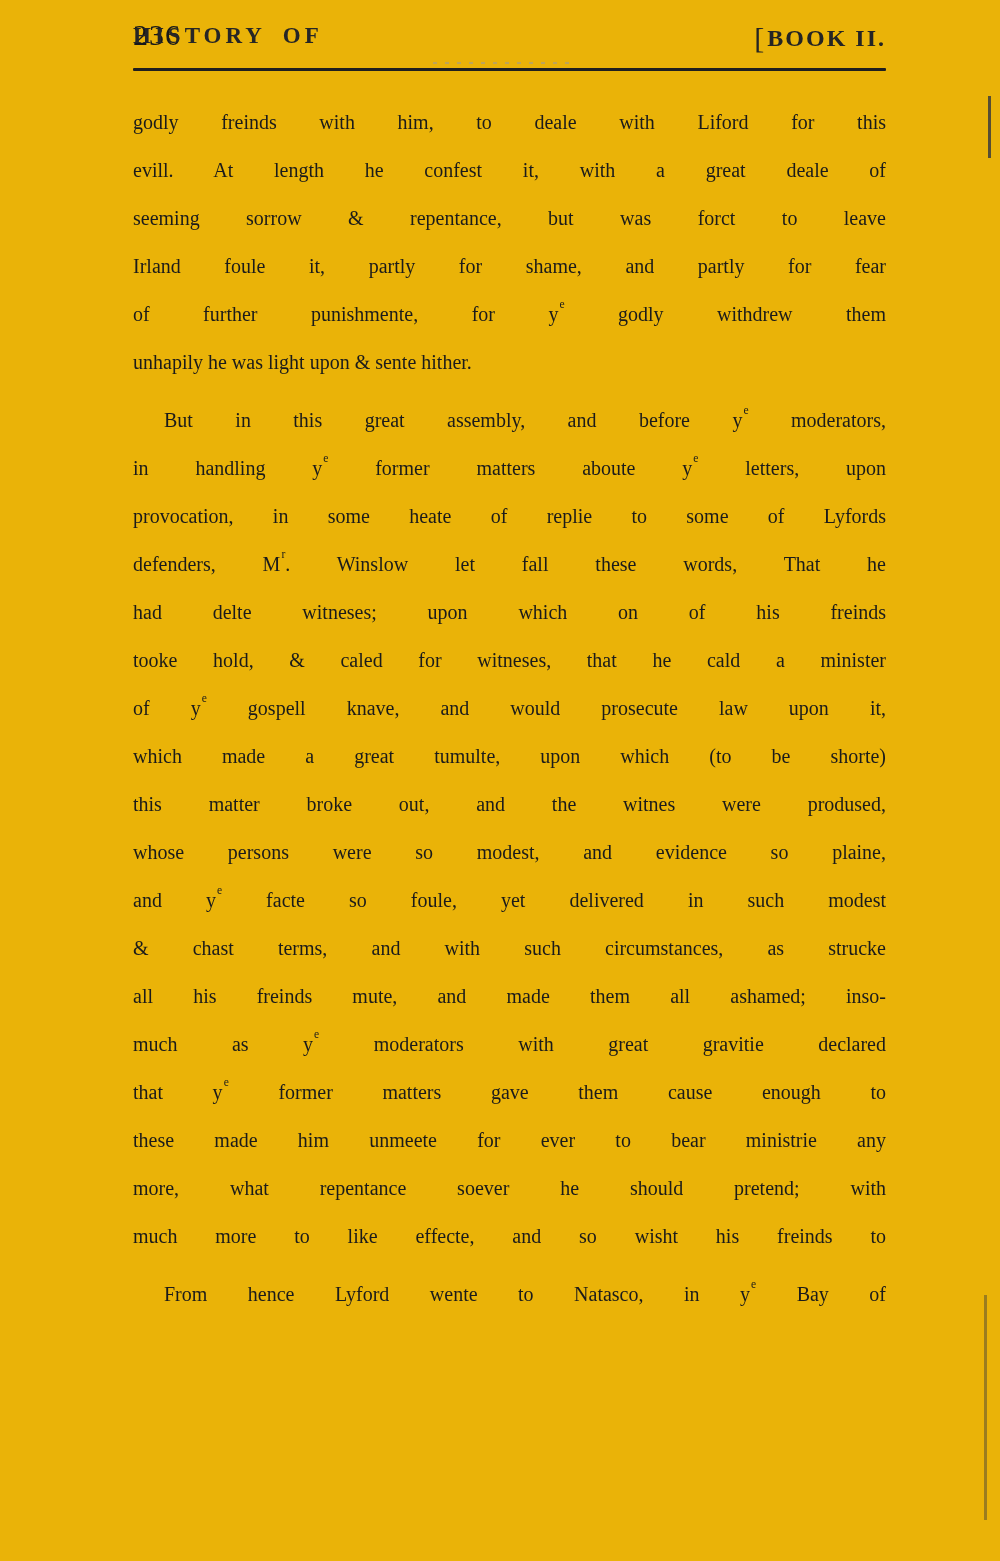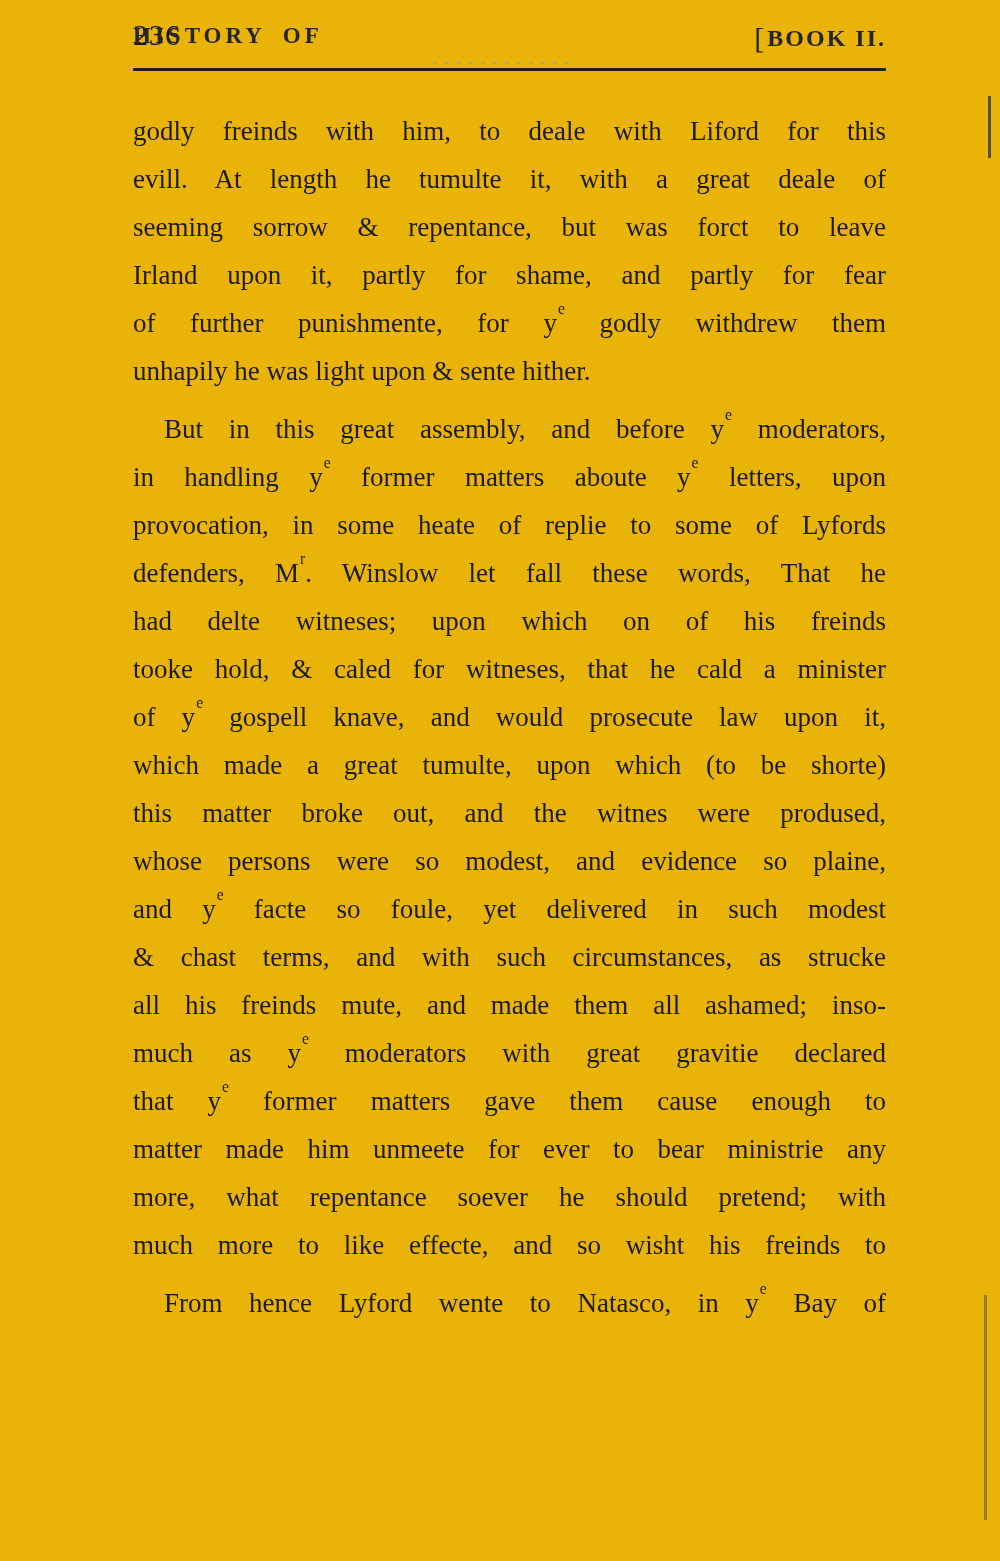--- a/index.html
+++ b/index.html
@@ -77,24 +77,24 @@
     left: 300px;
     top: -6px;
     width: 140px;
     height: 2px;
     background: repeating-linear-gradient(to right, #9a9a9a 0 4px, transparent 4px 12px);
     opacity: 0.55;
   }
   
   .body-text {
     position: absolute;
-    top: 107px;
+    top: 98px;
     left: 133px;
     width: 753px;
-    font-size: 27px;
+    font-size: 20px;
     line-height: 48px;
     color: #1b1b1b;
   }
   .paragraph { margin: 0; }
   .line {
     text-align: justify;
     text-align-last: justify;
     white-space: normal;
   }
   .line.indent { text-indent: 31px; margin-top: 10px; }
@@ -132,43 +132,43 @@
     <span class="page-num">236</span>
     <span class="running-title">HISTORY OF</span>
     <span class="book-label"><span class="bracket">[</span><span>BOOK II.</span></span>
   </header>
 
   <div class="head-rule"></div>
 
   <main class="body-text" id="body-text">
       <div class="paragraph">
         <div class="line">godly freinds with him, to deale with Liford for this</div>
-        <div class="line">evill.  At length he tumulte it, with a great deale of</div>
+        <div class="line">evill.  At length he confest it, with a great deale of</div>
         <div class="line">seeming sorrow &amp; repentance, but was forct to leave</div>
-        <div class="line">Irland upon it, partly for shame, and partly for fear</div>
+        <div class="line">Irland foule it, partly for shame, and partly for fear</div>
         <div class="line">of further punishmente, for y<sup class="old-sup">e</sup> godly withdrew them</div>
         <div class="line last-line">unhapily he was light upon &amp; sente hither.</div>
       </div>
       <div class="paragraph">
         <div class="line indent">But in this great assembly, and before y<sup class="old-sup">e</sup> moderators,</div>
         <div class="line">in handling y<sup class="old-sup">e</sup> former matters aboute y<sup class="old-sup">e</sup> letters, upon</div>
         <div class="line">provocation, in some heate of replie to some of Lyfords</div>
         <div class="line">defenders, M<sup class="old-sup">r</sup>. Winslow let fall these words, That he</div>
         <div class="line">had delte witneses; upon which on of his freinds</div>
         <div class="line">tooke hold, &amp; caled for witneses, that he cald a minister</div>
         <div class="line">of y<sup class="old-sup">e</sup> gospell knave, and would prosecute law upon it,</div>
         <div class="line">which made a great tumulte, upon which (to be shorte)</div>
         <div class="line">this matter broke out, and the witnes were prodused,</div>
         <div class="line">whose persons were so modest, and evidence so plaine,</div>
         <div class="line">and y<sup class="old-sup">e</sup> facte so foule, yet delivered in such modest</div>
         <div class="line">&amp; chast terms, and with such circumstances, as strucke</div>
         <div class="line">all his freinds mute, and made them all ashamed; inso-</div>
         <div class="line">much as y<sup class="old-sup">e</sup> moderators with great gravitie declared</div>
         <div class="line">that y<sup class="old-sup">e</sup> former matters gave them cause enough to</div>
-        <div class="line">matter made him unmeete for ever to bear ministrie any</div>
+        <div class="line">these made him unmeete for ever to bear ministrie any</div>
         <div class="line">more, what repentance soever he should pretend; with</div>
         <div class="line">much more to like effecte, and so wisht his freinds to</div>
       </div>
       <div class="paragraph">
         <div class="line indent">From hence Lyford wente to Natasco, in y<sup class="old-sup">e</sup> Bay of</div>
       </div>
     </main>
 
   <div class="artifact artifact-top"></div>
   <div class="artifact artifact-bottom"></div>

